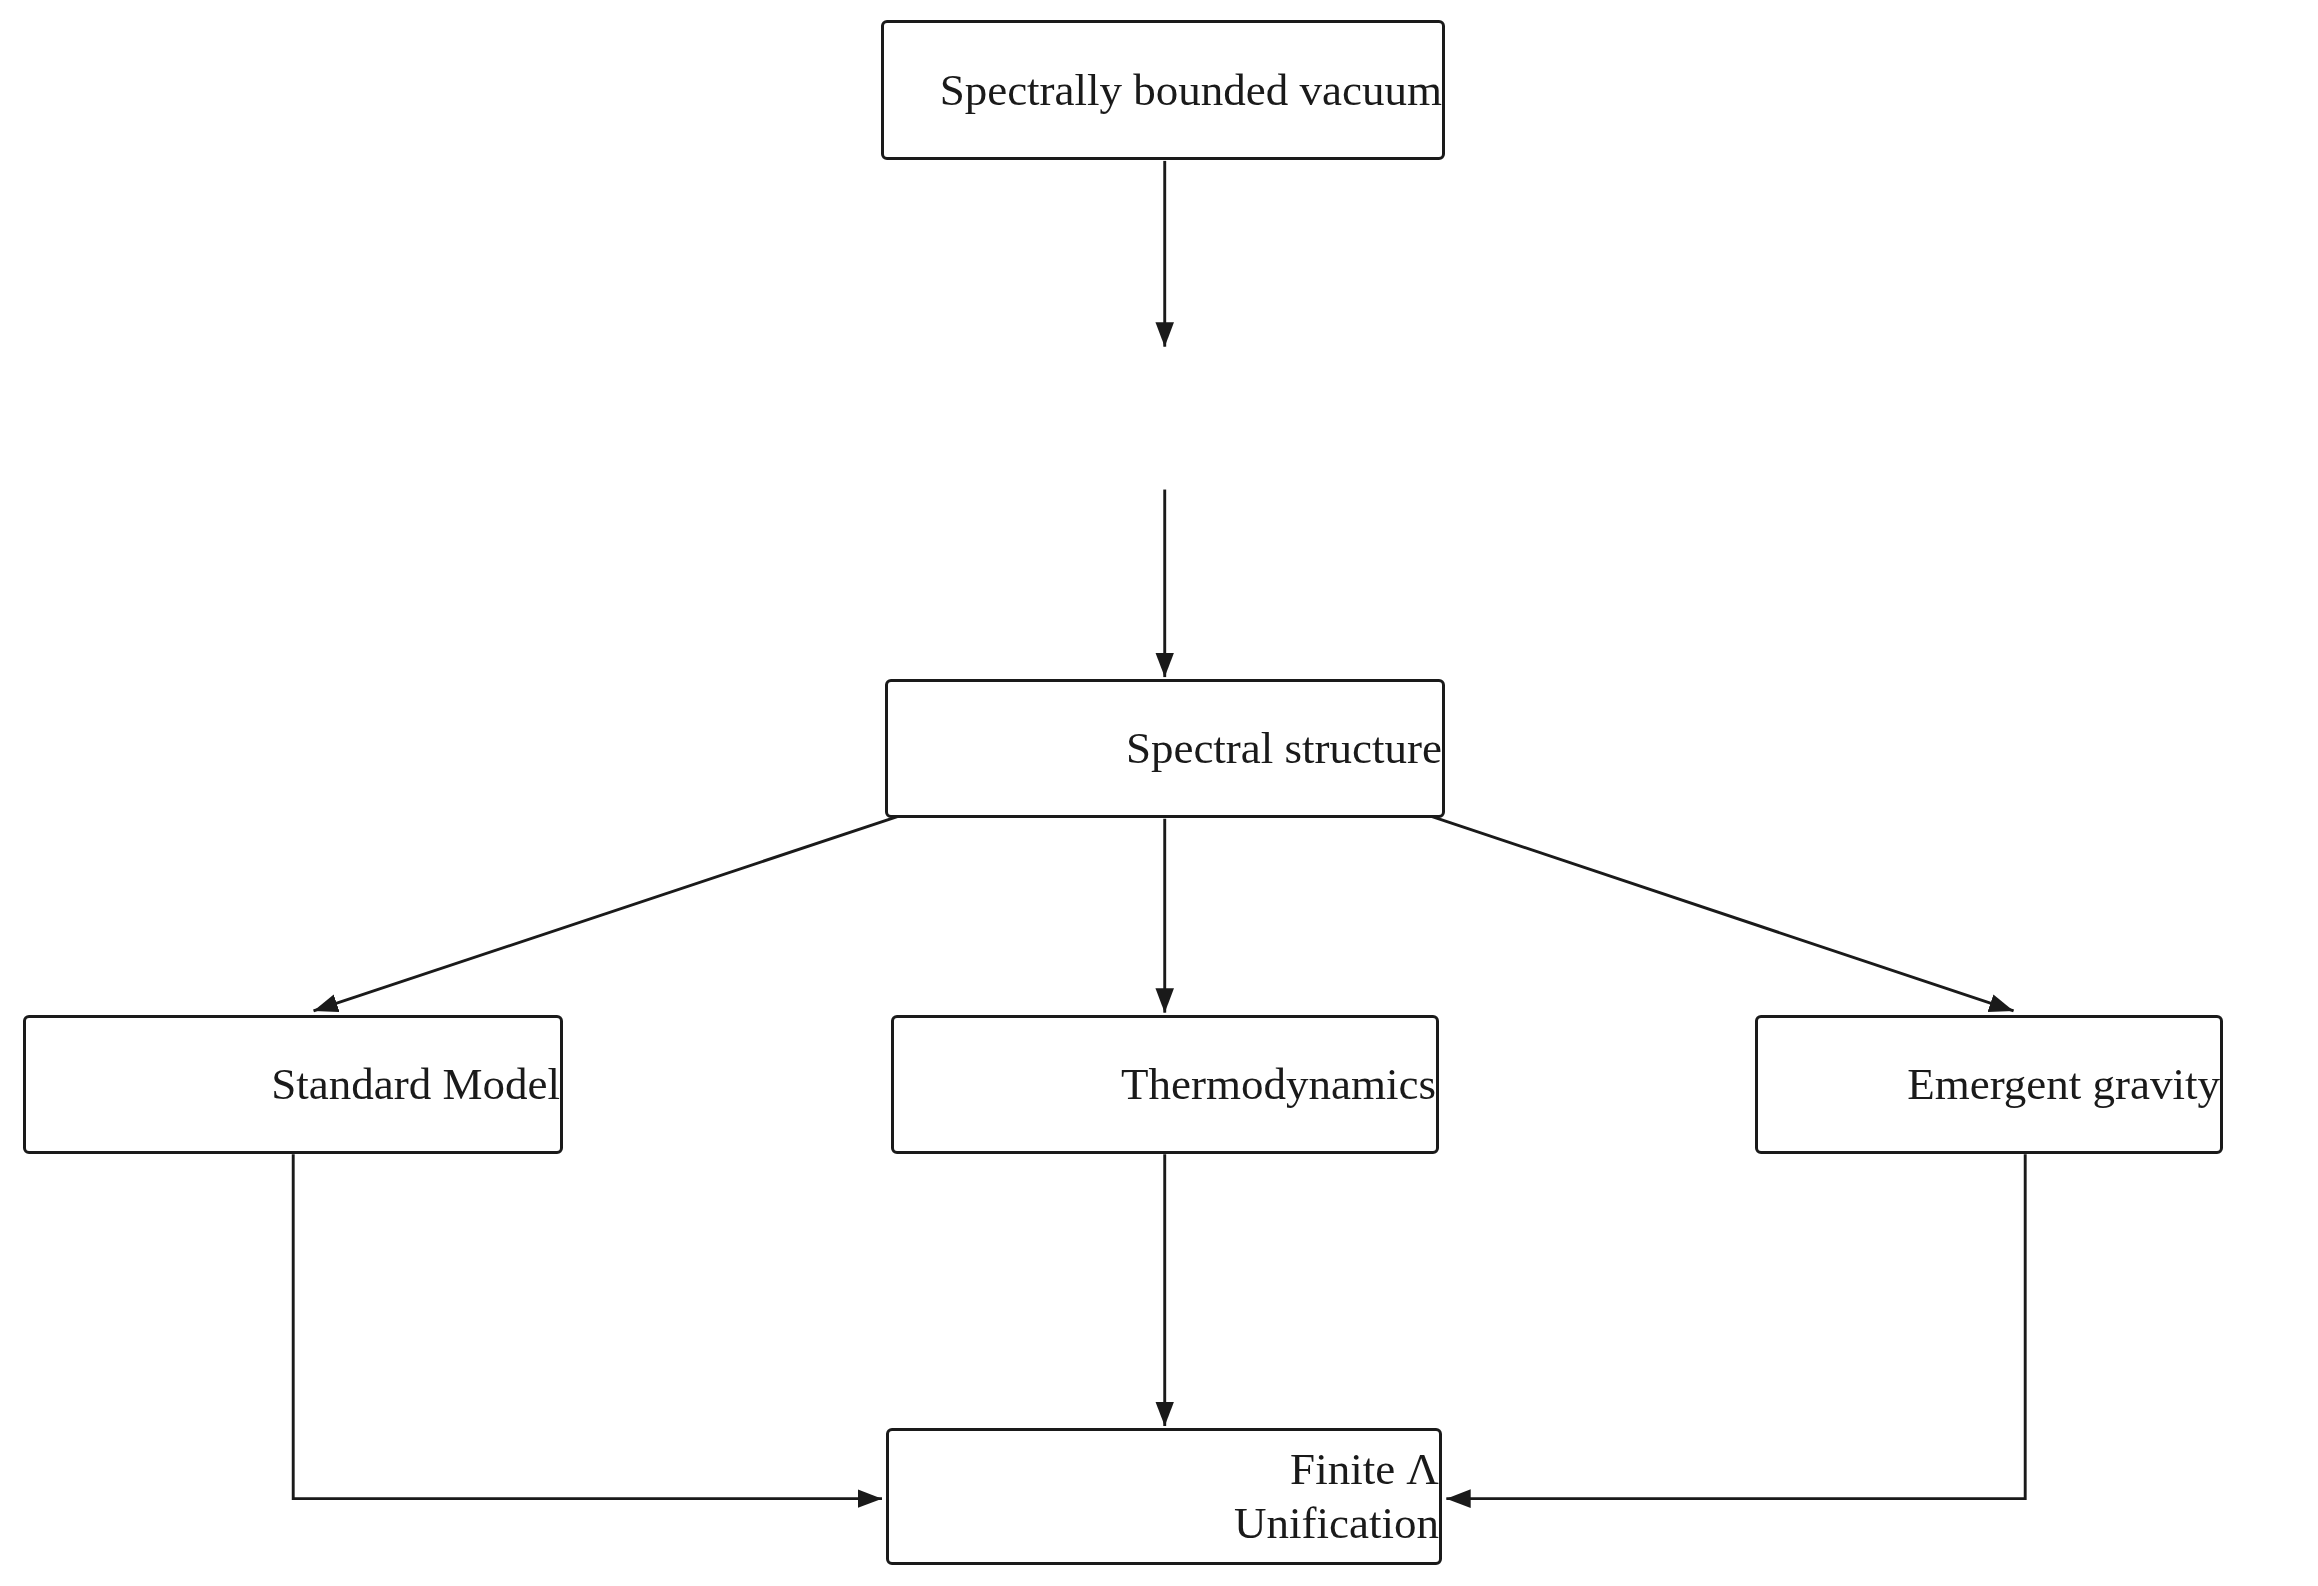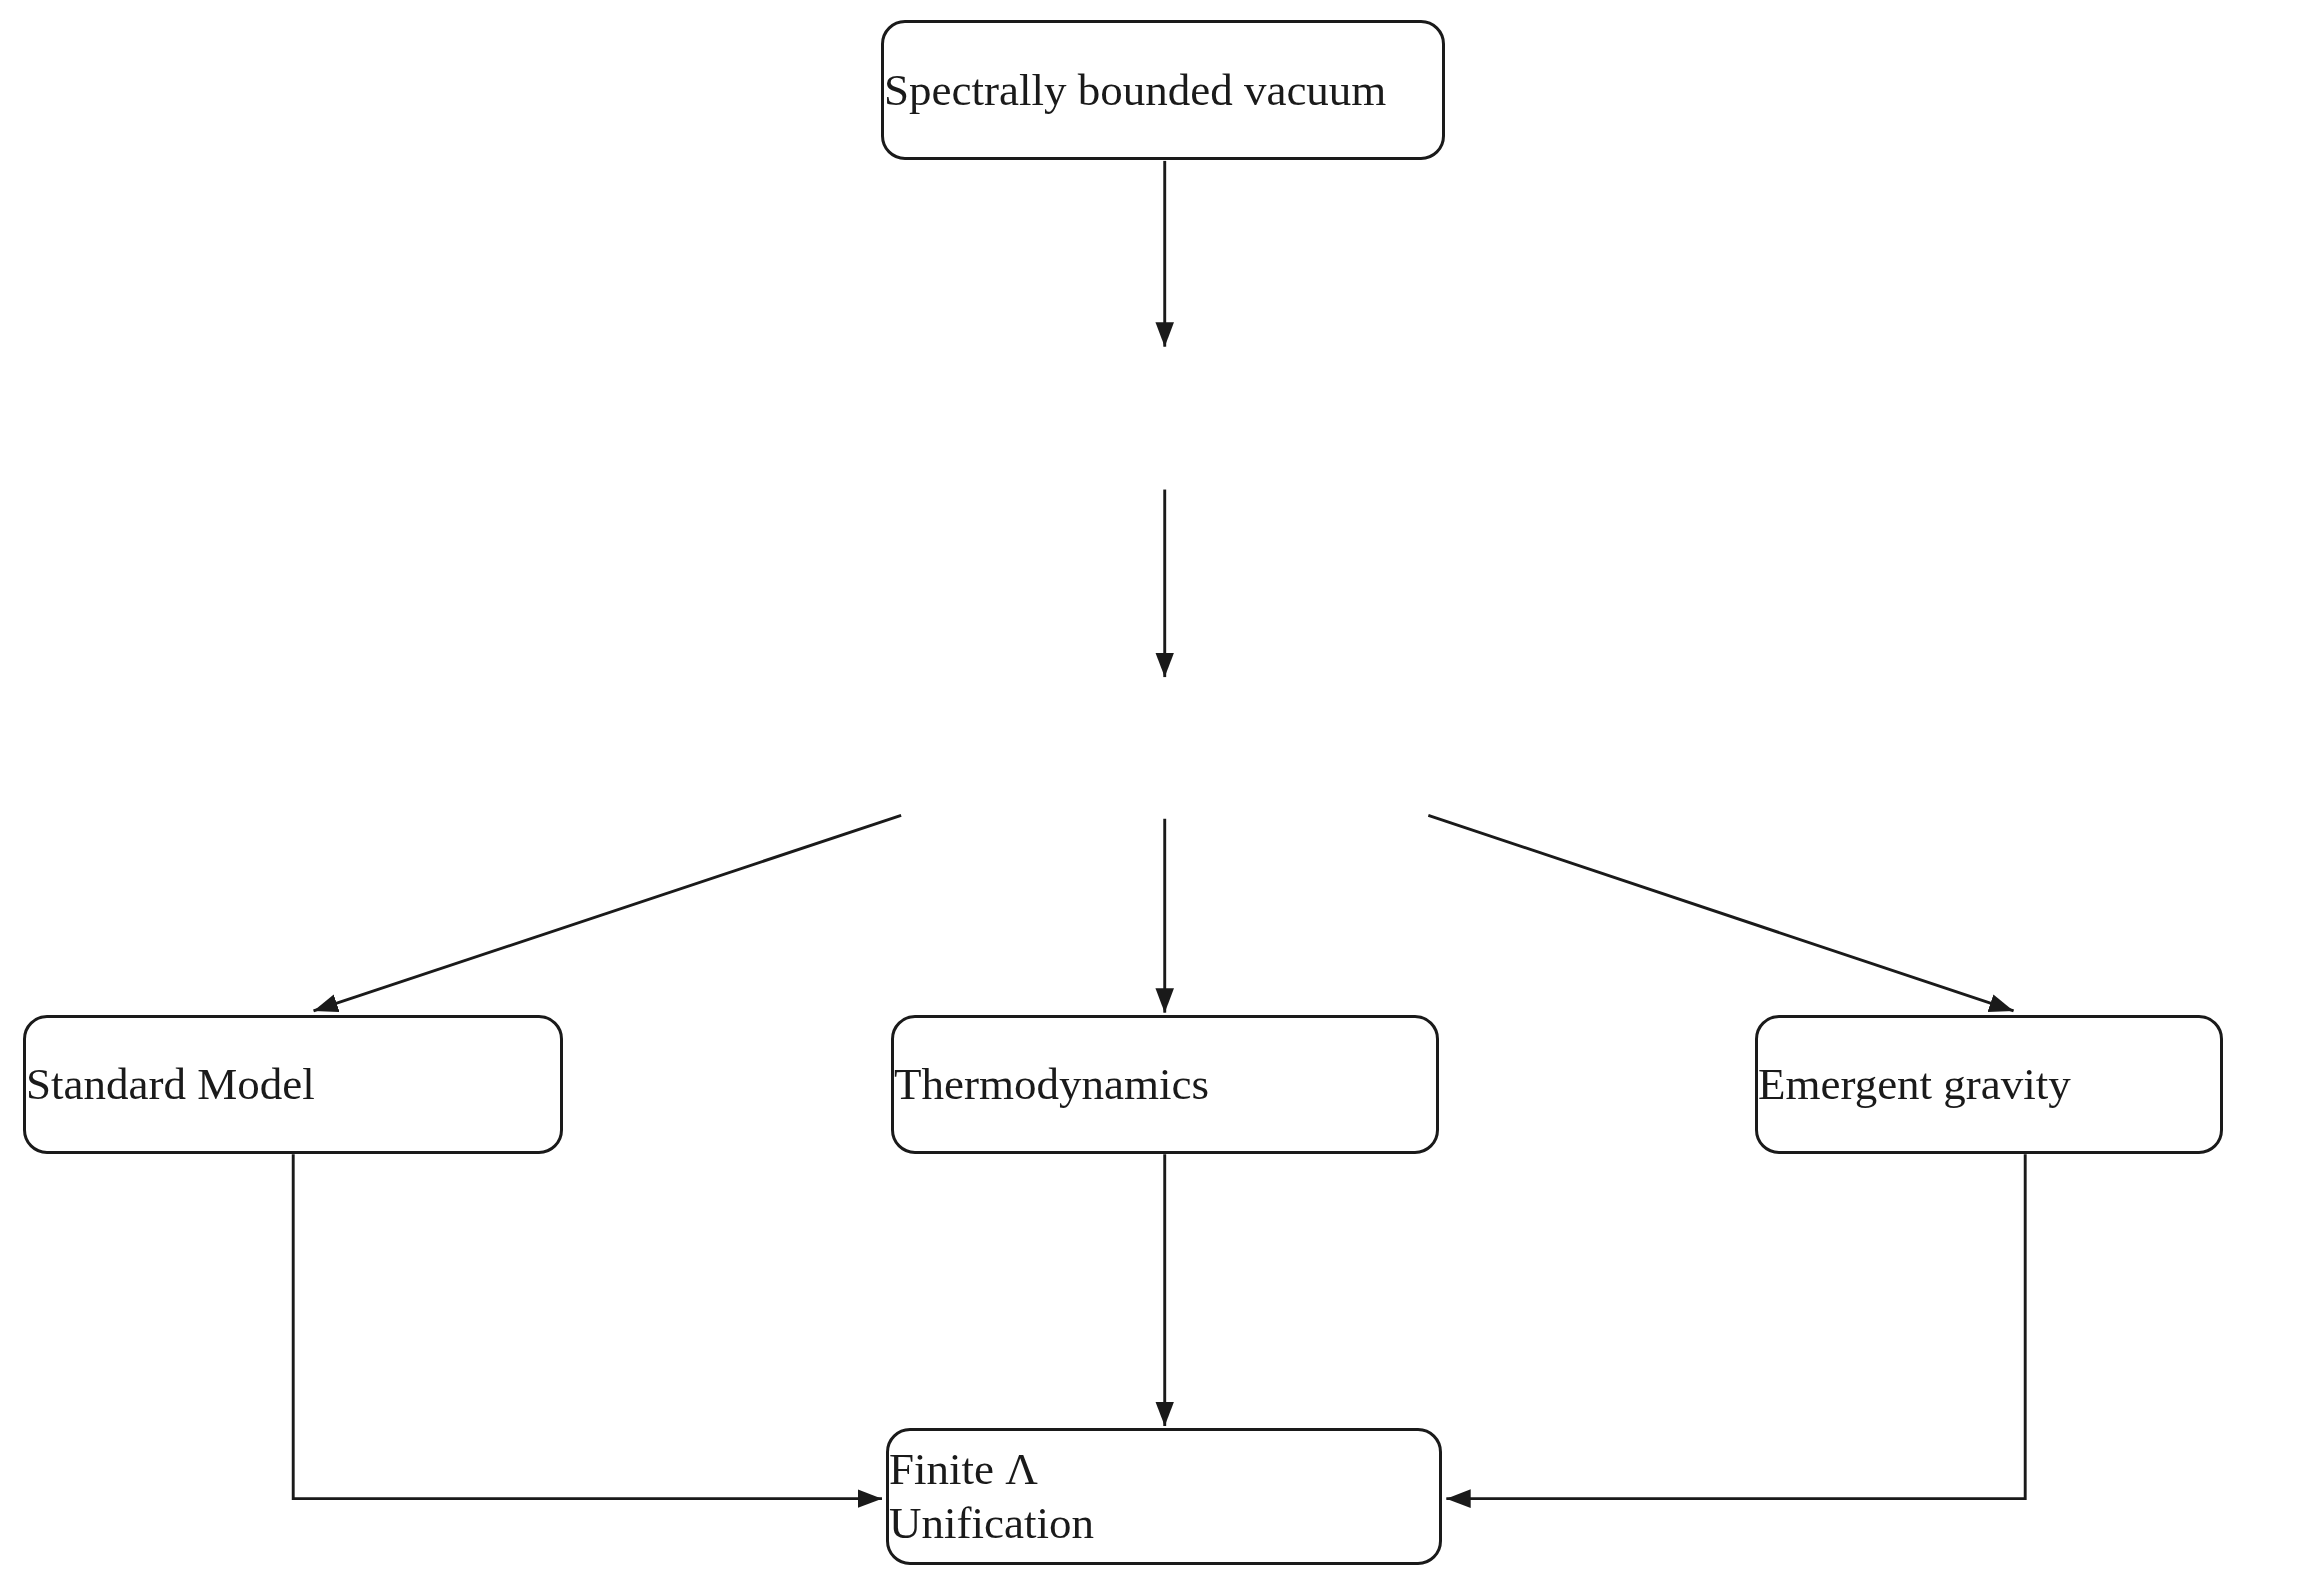--- a/index.html
+++ b/index.html
@@ -16,25 +16,25 @@
   .connectors {
     position: absolute;
     top: 0; left: 0;
     width: 2319px;
     height: 1587px;
   }
   .node {
     position: absolute;
     display: flex;
     flex-direction: column;
-    align-items: flex-start;
+    align-items: flex-end;
     justify-content: center;
     background: #ffffff;
     border: 3.5px solid #1a1a1a;
-    border-radius: 24px;
+    border-radius: 6px;
     font-size: 45px;
     line-height: 1.18;
     text-align: center;
     white-space: nowrap;
   }
   .node-line { display: block; }
   .node-line.bold { font-weight: normal; }
 
   
   #n-spectrally-bounded { left: 881px; top:   20.3px; width: 564px; height: 140px; }
@@ -72,20 +72,23 @@
     <line x1="2006" y1="1988" x2="2006" y2="2456" stroke="#1a1a1a" stroke-width="5" marker-end="url(#arrow)"></line>
 
     <path d="M 3488,1988 L 3488,2581 L 2491,2581" fill="none" stroke="#1a1a1a" stroke-width="5" marker-end="url(#arrow)"></path>
   </svg>
 
   <div class="node" id="n-spectrally-bounded">
     <span class="node-line">Spectrally bounded vacuum</span>
   </div>
 
 
+  <div class="node" id="n-spectral-structure">
+    <span class="node-line">Spectral structure</span>
+  </div>
 
   <div class="node" id="n-thermodynamics">
     <span class="node-line">Thermodynamics</span>
   </div>
 
   <div class="node" id="n-standard-model">
     <span class="node-line">Standard Model</span>
   </div>
 
   <div class="node" id="n-emergent-gravity">

